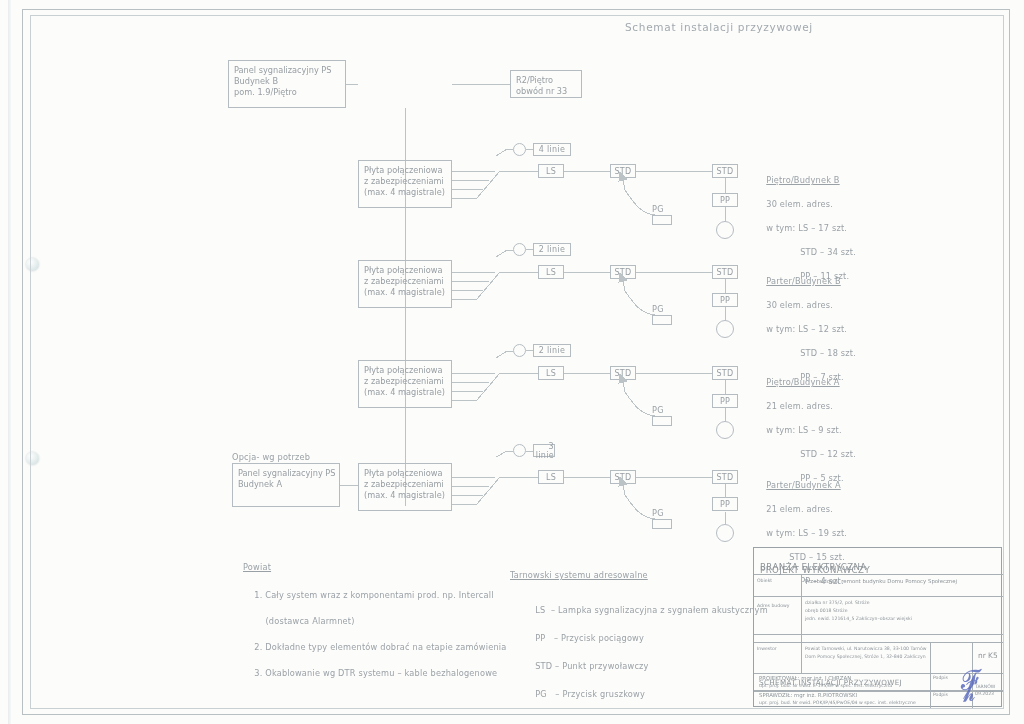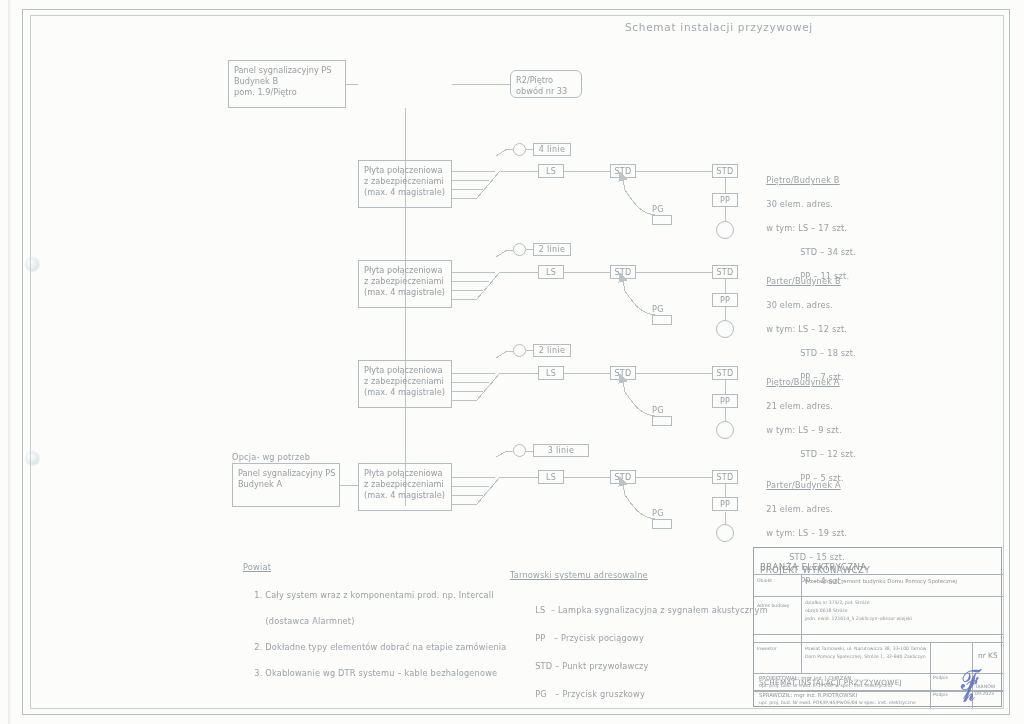--- a/index.html
+++ b/index.html
@@ -53,21 +53,21 @@
   <div class="frame" style="left:22px;top:9px;width:986px;height:704px;"></div>
   <div class="frame" style="left:30px;top:15px;width:972px;height:692px;border-color:#c9d0d3;"></div>
 
   <div class="tx big" style="left:625px;top:22px;">Schemat instalacji przyzywowej</div>
 
   <div class="box" style="left:228px;top:60px;width:118px;height:48px;">
     <span class="lbl">Panel sygnalizacyjny PS
 Budynek B
 pom. 1.9/Piętro</span>
   </div>
-  <div class="box" style="left:510px;top:70px;width:72px;height:28px;border-radius:6px;">
+  <div class="box" style="left:510px;top:70px;width:72px;height:28px;">
     <span class="lbl">R2/Piętro
 obwód nr 33</span>
   </div>
 
   <div class="wire h" style="left:346px;top:84px;width:12px;"></div>
   <div class="wire h" style="left:452px;top:84px;width:58px;"></div>
   <div class="wire v" style="left:405px;top:108px;height:398px;"></div>
 
   <div class="tx" style="left:232px;top:452px;">Opcja- wg potrzeb</div>
   <div class="box" style="left:232px;top:463px;width:108px;height:44px;">
@@ -147,21 +147,21 @@
 z zabezpieczeniami
 (max. 4 magistrale)</span>
   </div>
   <div class="sbox" style="left:538px;top:470px;width:26px;height:14px;">LS</div>
   <div class="sbox" style="left:610px;top:470px;width:26px;height:14px;">STD</div>
   <div class="sbox" style="left:712px;top:470px;width:26px;height:14px;">STD</div>
   <div class="sbox" style="left:712px;top:497px;width:26px;height:14px;">PP</div>
   <div class="circ" style="left:716px;top:524px;width:18px;height:18px;"></div>
   <div class="sbox" style="left:652px;top:519px;width:20px;height:10px;"></div>
   <div class="tx" style="left:652px;top:508px;">PG</div>
-  <div class="sbox" style="left:533px;top:444px;width:56px;height:13px;">3 linie</div>
+  <div class="sbox" style="left:533px;top:444px;width:22px;height:13px;">3 linie</div>
   <div class="circ" style="left:513px;top:444px;width:13px;height:13px;"></div>
   <div class="tx" style="left:755px;top:467px;line-height:12px;">
     <span class="tx u" style="position:static;">Parter/Budynek A</span><br>
     <span style="position:static;">21 elem. adres.</span><br>
     <span style="position:static;">w tym: LS – 19 szt.</span><br>
     <span style="position:static;padding-left:23px;">STD – 15 szt.</span><br>
     <span style="position:static;padding-left:34px;">PP – 4 szt.</span>
   </div>
 
   <svg class="ov" viewBox="0 0 1024 724">

